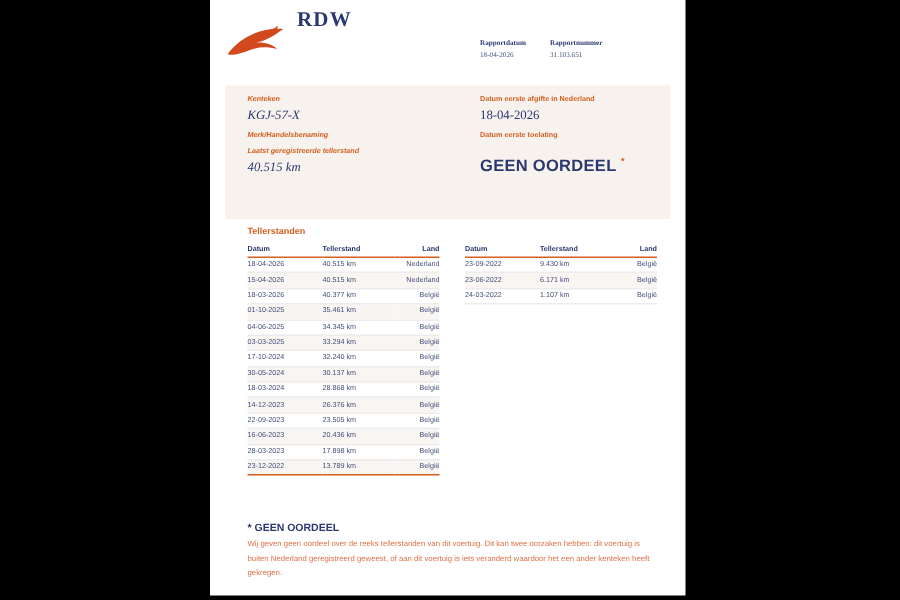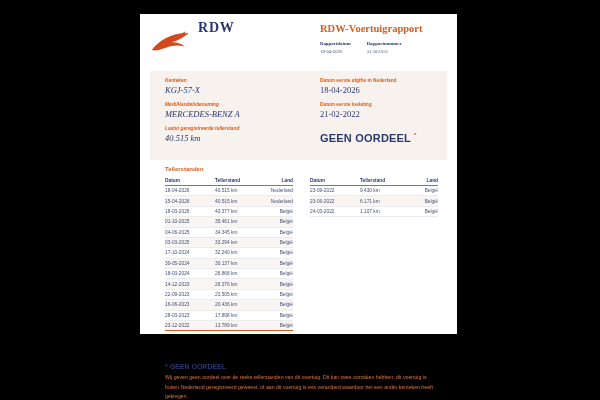--- a/index.html
+++ b/index.html
@@ -1,21 +1,21 @@
 <!DOCTYPE html>
 <html><head>
 <meta charset="utf-8">
 <style>
   html,body { margin:0; padding:0; }
   body {
     width:600px; height:400px; background:#000; overflow:hidden; position:relative;
     font-family:"Liberation Sans", sans-serif;
   }
   .doc {
-    position:absolute; left:140px; top:0; width:317px; height:320px; background:#ffffff;margin-top:14px;
+    position:absolute; left:140px; top:0; width:317px; height:397px; background:#ffffff;
   }
   
   .logo-icon { position:absolute; left:9px; top:12px; width:42px; height:30px; }
   .logo-text {
     position:absolute; left:58px; top:6px;
     font-family:"Liberation Serif", serif; font-weight:600; font-size:14px;
     color:#2b3870; letter-spacing:0.8px;
   }
   .report-title {
     position:absolute; left:180px; top:9px;
@@ -73,48 +73,45 @@
 <body>
 
 <div class="doc">
 
   <svg class="logo-icon" viewBox="0 0 60 42">
     <path d="M4 34 C14 20, 34 8, 57 10 C47 17, 41 21, 31 23 C40 22.5, 47 25, 51 29 C41 26.5, 33 27, 24 30.5 C16 33.5, 9 35.5, 4 34 Z" fill="#d2491d"></path>
     <path d="M44 12 L52 7 L50 13 Z" fill="#d2491d"></path>
   </svg>
   <div class="logo-text">RDW</div>
 
-  <div class="report-title">RDW-Voertuigrapport</div>
   <div class="report-meta">
     <div>
       <div class="meta-label">Rapportdatum</div>
       <div class="meta-value">18-04-2026</div>
     </div>
     <div>
       <div class="meta-label">Rapportnummer</div>
       <div class="meta-value">31.103.651</div>
     </div>
   </div>
 
   <div class="panel">
     <div class="panel-col-left">
       <div class="field-label">Kenteken</div>
       <div class="field-value">KGJ-57-X</div>
       <div class="field-label">Merk/Handelsbenaming</div>
       <div class="field-value">
-        <div>MERCEDES-BENZ A</div>
       </div>
       <div class="field-label">Laatst geregistreerde tellerstand</div>
       <div class="field-value">40.515 km</div>
     </div>
     <div class="panel-col-right">
       <div class="field-label">Datum eerste afgifte in Nederland</div>
       <div class="field-value">18-04-2026</div>
       <div class="field-label">Datum eerste toelating</div>
-      <div class="field-value">21-02-2022</div>
       <div class="verdict"><span>GEEN OORDEEL</span><sup>*</sup></div>
     </div>
   </div>
 
   <div class="section-title">Tellerstanden</div>
   <div class="tables">
     <table class="table-left">
       <colgroup>
           <col class="c-datum">
           <col class="c-teller">

